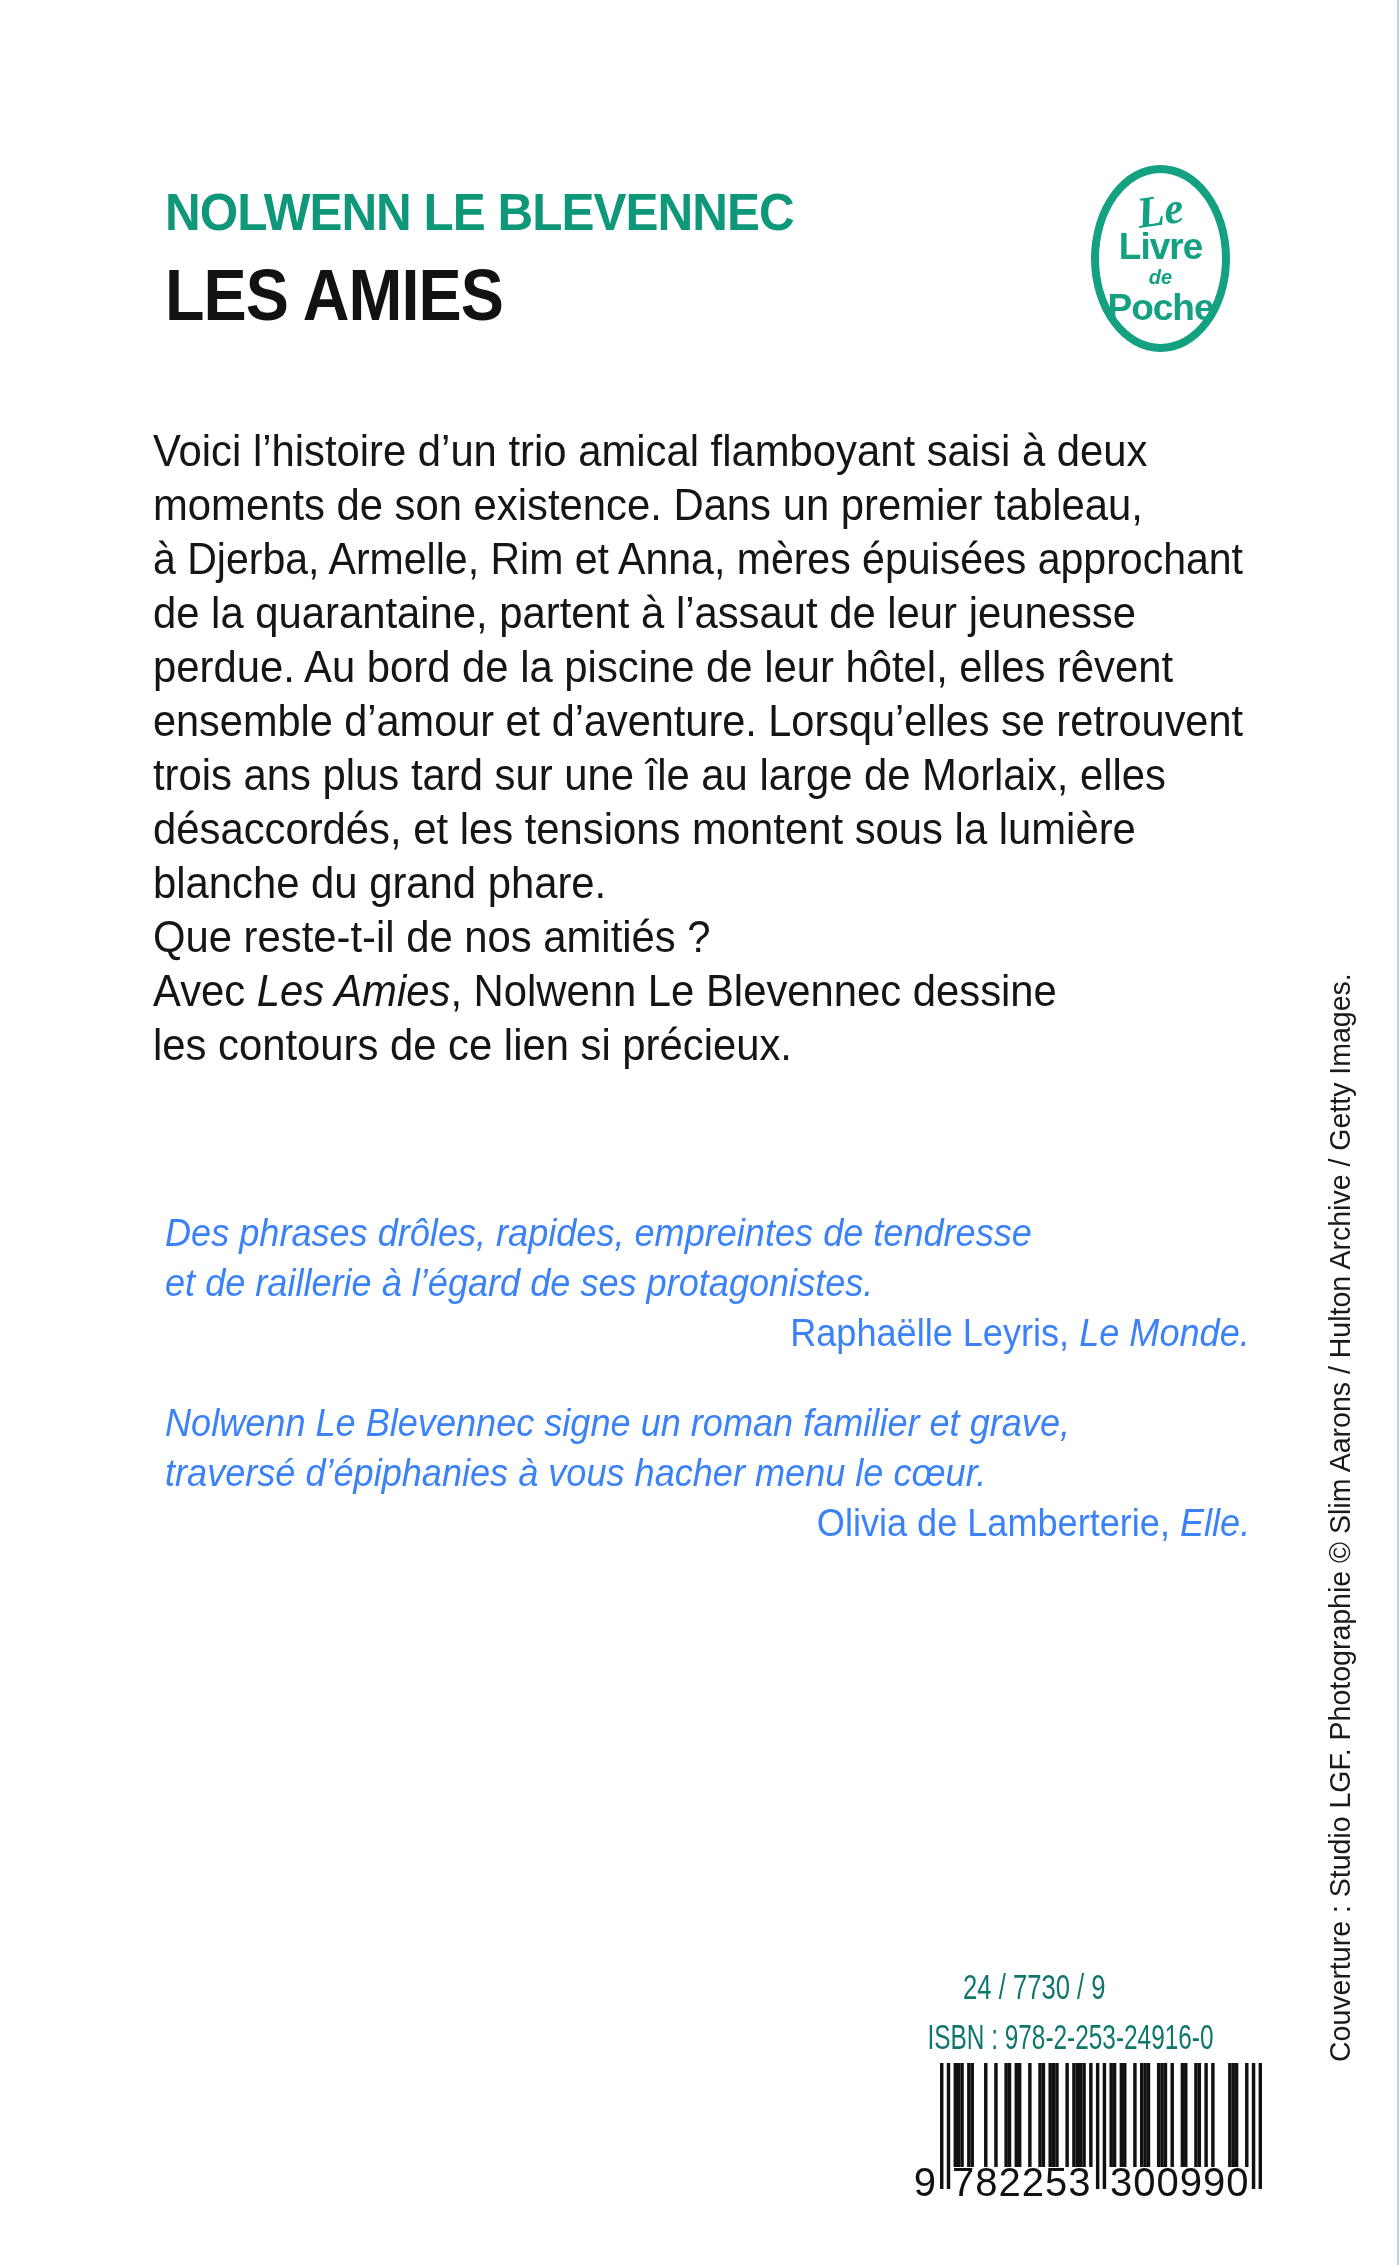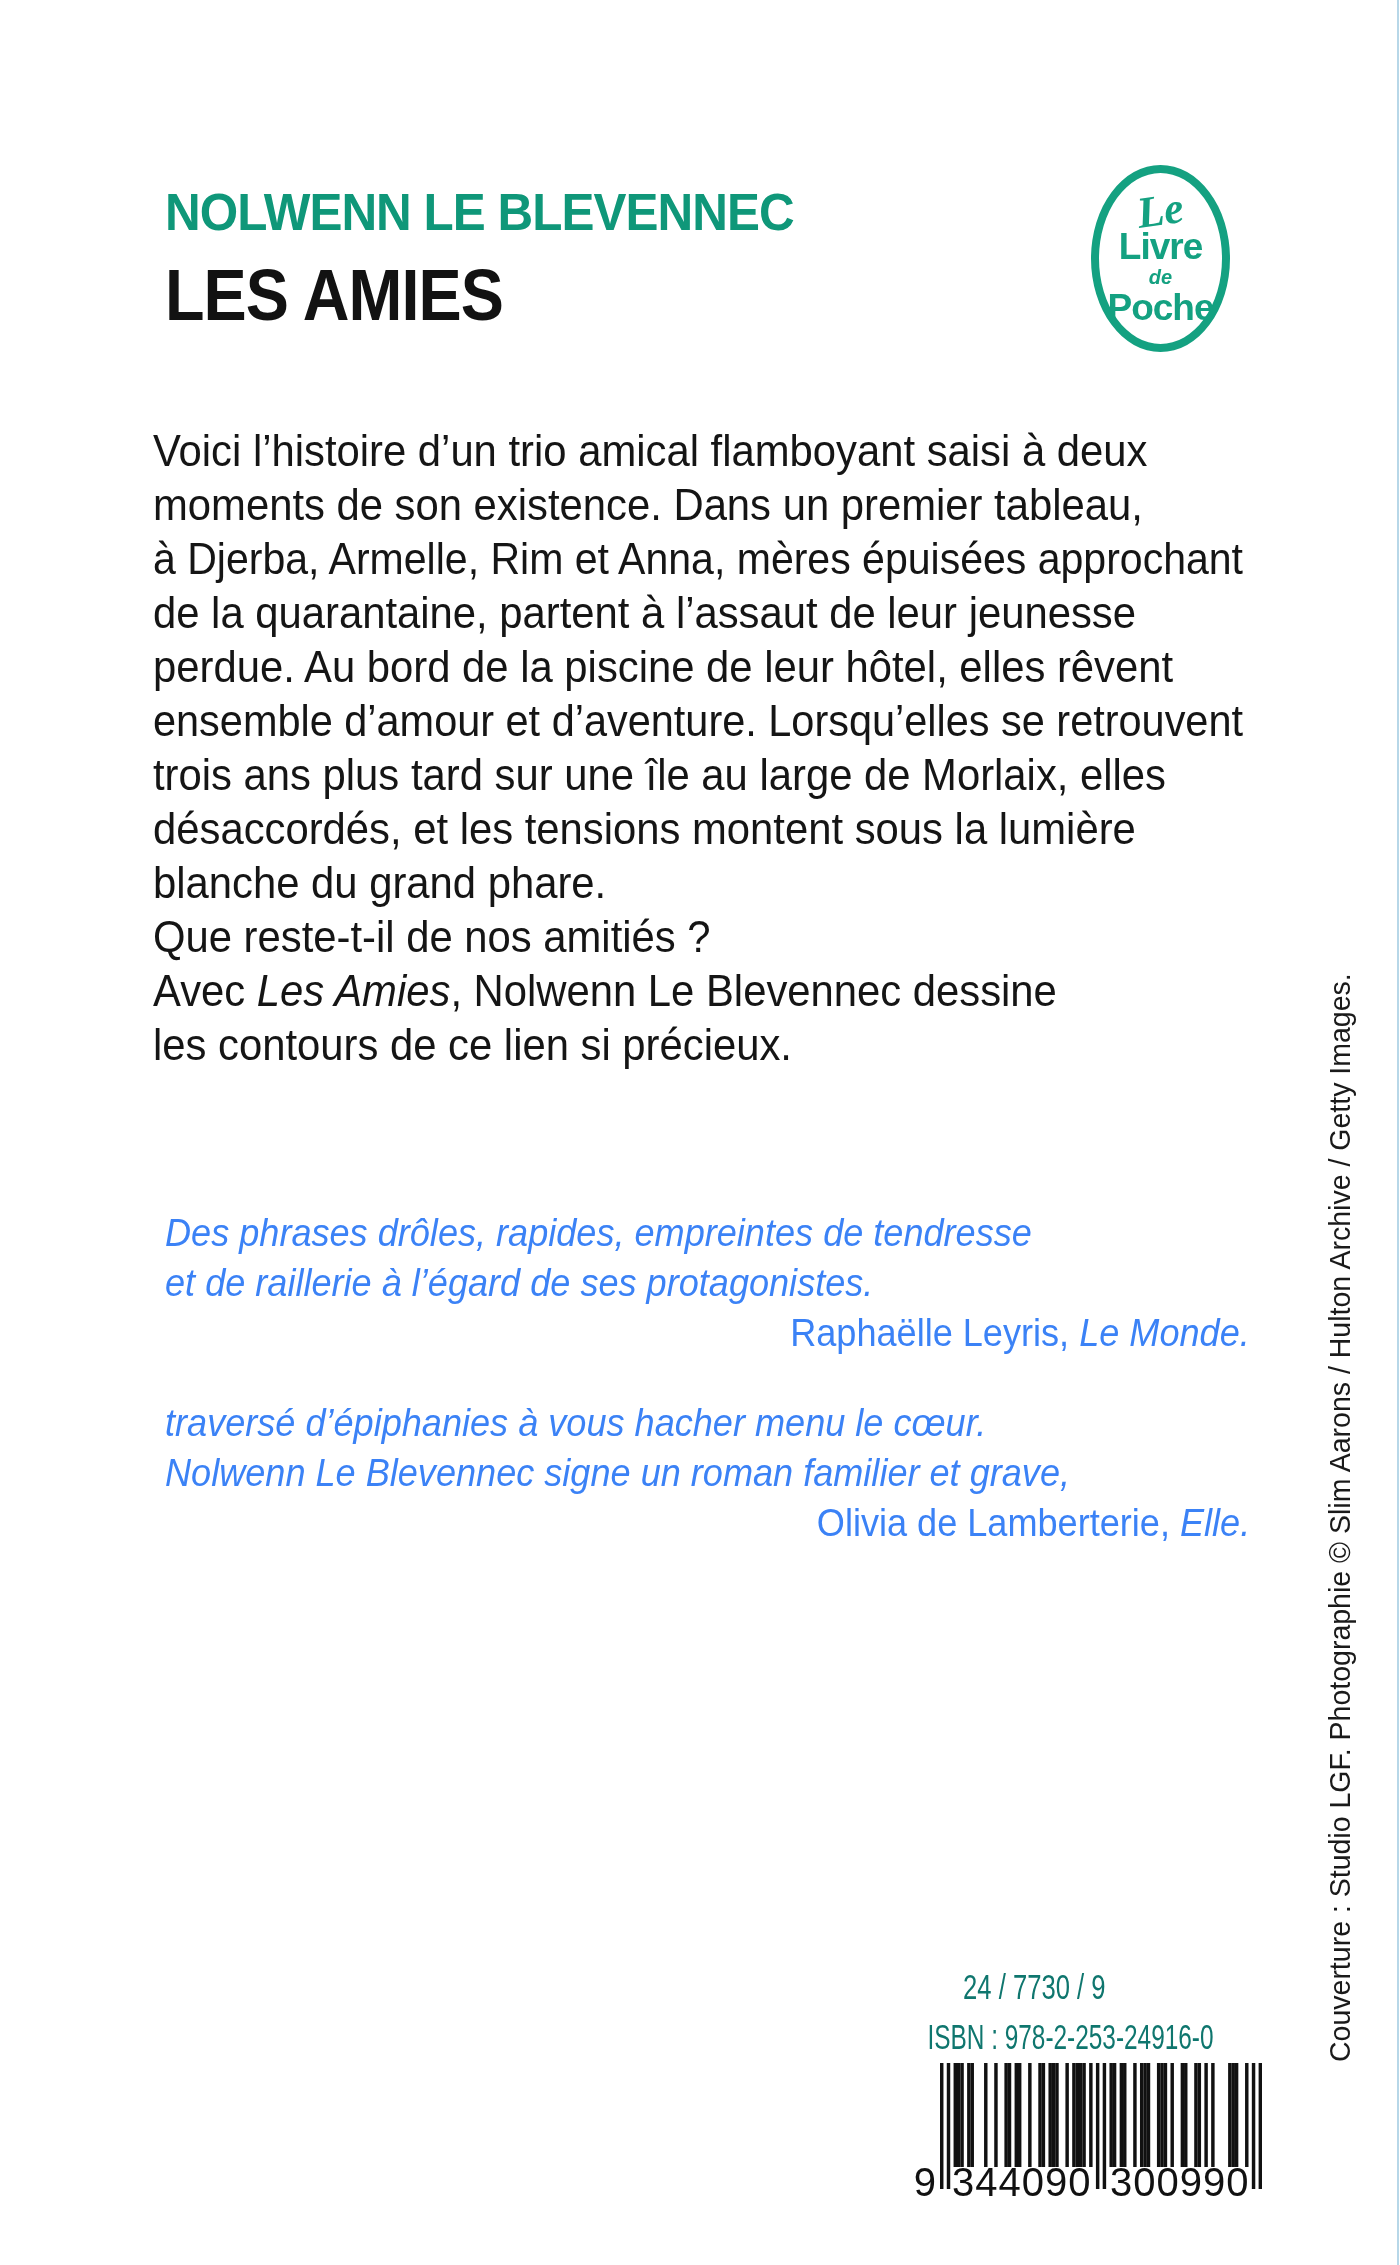--- a/index.html
+++ b/index.html
@@ -138,22 +138,22 @@
 
 <div class="abs quote q1">
   <div class="line"><span class="nowrap" style="transform: scaleX(0.95);">Des phrases drôles, rapides, empreintes de tendresse</span></div>
   <div class="line"><span class="nowrap" style="transform: scaleX(0.95);">et de raillerie à l’égard de ses protagonistes.</span></div>
   <div class="attr">
     <span class="nowrap" style="transform: scaleX(0.95);"><span>Raphaëlle Leyris, </span><span class="src">Le Monde.</span></span>
   </div>
 </div>
 
 <div class="abs quote q2">
+  <div class="line"><span class="nowrap" style="transform: scaleX(0.95);">Nolwenn Le Blevennec signe un roman familier et grave,</span></div>
   <div class="line"><span class="nowrap" style="transform: scaleX(0.95);">traversé d’épiphanies à vous hacher menu le cœur.</span></div>
-  <div class="line"><span class="nowrap" style="transform: scaleX(0.95);">Nolwenn Le Blevennec signe un roman familier et grave,</span></div>
   <div class="attr">
     <span class="nowrap" style="transform: scaleX(0.95);"><span>Olivia de Lamberterie, </span><span class="src">Elle.</span></span>
   </div>
 </div>
 
 <div class="abs credit-rotate">
   <span class="nowrap" style="transform: scaleX(0.95);">Couverture : Studio LGF. Photographie © Slim Aarons / Hulton Archive / Getty Images.</span>
 </div>
 
 <div class="abs printinfo">
@@ -208,16 +208,16 @@
       <rect x="264.38" y="0" width="3.45" height="104" fill="#111"></rect>
       <rect x="271.16" y="0" width="3.45" height="104" fill="#111"></rect>
       <rect x="288.11" y="0" width="3.45" height="104" fill="#111"></rect>
       <rect x="291.49" y="0" width="3.45" height="104" fill="#111"></rect>
       <rect x="294.88" y="0" width="3.45" height="104" fill="#111"></rect>
       <rect x="305.05" y="0" width="3.45" height="104" fill="#111"></rect>
       <rect x="311.83" y="0" width="3.45" height="126" fill="#111"></rect>
       <rect x="318.61" y="0" width="3.45" height="126" fill="#111"></rect>
     </svg></div>
 <div class="abs bc-digit bc-first">9</div>
-<div class="abs bc-digit bc-left">344090</div>
+<div class="abs bc-digit bc-left">782253</div>
 <div class="abs bc-digit bc-right">300990</div>
 
 <div class="abs edge-line"></div>
 
 </body></html>

